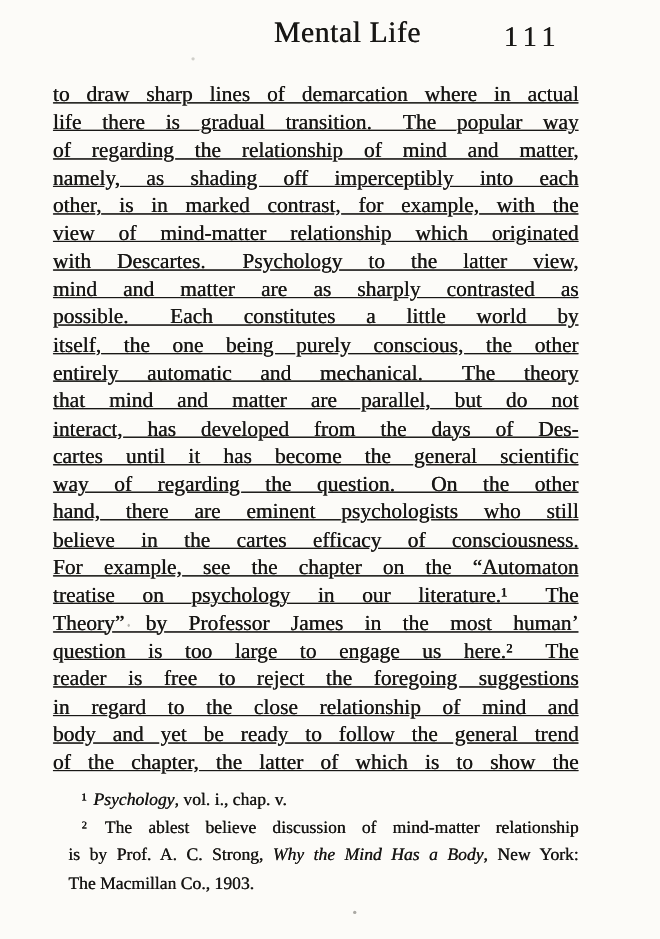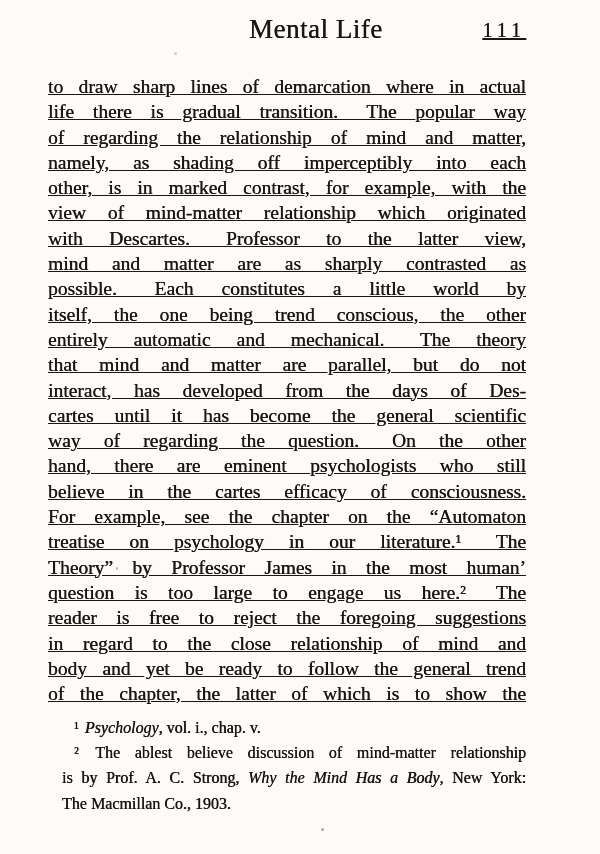--- a/index.html
+++ b/index.html
@@ -17,22 +17,22 @@
   }
   
   .hdr {
     position: absolute; top: 14px; left: 48px; width: 478px; height: 36px;
   }
   .title {
     position: absolute; left: 48.5%; transform: translateX(-50%);
     top: 0; font-size: 27px; letter-spacing: 0.5px; white-space: nowrap; margin-left: 36px;
   }
   .pagenum {
-    position: absolute; right: 0; top: 5px;
-    font-size: 20px; letter-spacing: 5px; font-variant-numeric: oldstyle-nums; text-decoration: underline;
+    position: absolute; right: 16px; top: 5px;
+    font-size: 26px; letter-spacing: 5px; font-variant-numeric: oldstyle-nums;
   }
   
   .bodytext {
     position: absolute; top: 74px; left: 48px; width: 478px;
     font-size: 19.5px; line-height: 25.3px; text-decoration: underline;
   }
   .bl {
     text-align: justify; text-align-last: justify;
     height: 25.3px; overflow: hidden; white-space: normal;
   }
@@ -65,24 +65,24 @@
     <div class="pagenum">111</div>
   </div>
 
   <div class="bodytext">
     <div class="bl">to draw sharp lines of demarcation where in actual</div>
     <div class="bl">life there is gradual transition.  The popular way</div>
     <div class="bl">of regarding the relationship of mind and matter,</div>
     <div class="bl">namely, as shading off imperceptibly into each</div>
     <div class="bl">other, is in marked contrast, for example, with the</div>
     <div class="bl">view of mind-matter relationship which originated</div>
-    <div class="bl">with Descartes.  Professor to the latter view,</div>
+    <div class="bl">with Descartes.  Psychology to the latter view,</div>
     <div class="bl">mind and matter are as sharply contrasted as</div>
     <div class="bl">possible.  Each constitutes a little world by</div>
-    <div class="bl">itself, the one being trend conscious, the other</div>
+    <div class="bl">itself, the one being purely conscious, the other</div>
     <div class="bl">entirely automatic and mechanical.  The theory</div>
     <div class="bl">that mind and matter are parallel, but do not</div>
     <div class="bl">interact, has developed from the days of Des-</div>
     <div class="bl">cartes until it has become the general scientific</div>
     <div class="bl">way of regarding the question.  On the other</div>
     <div class="bl">hand, there are eminent psychologists who still</div>
     <div class="bl">believe in the cartes efficacy of consciousness.</div>
     <div class="bl">For example, see the chapter on the “Automaton</div>
     <div class="bl">treatise on psychology in our literature.¹  The</div>
     <div class="bl">Theory” by Professor James in the most human’</div>

